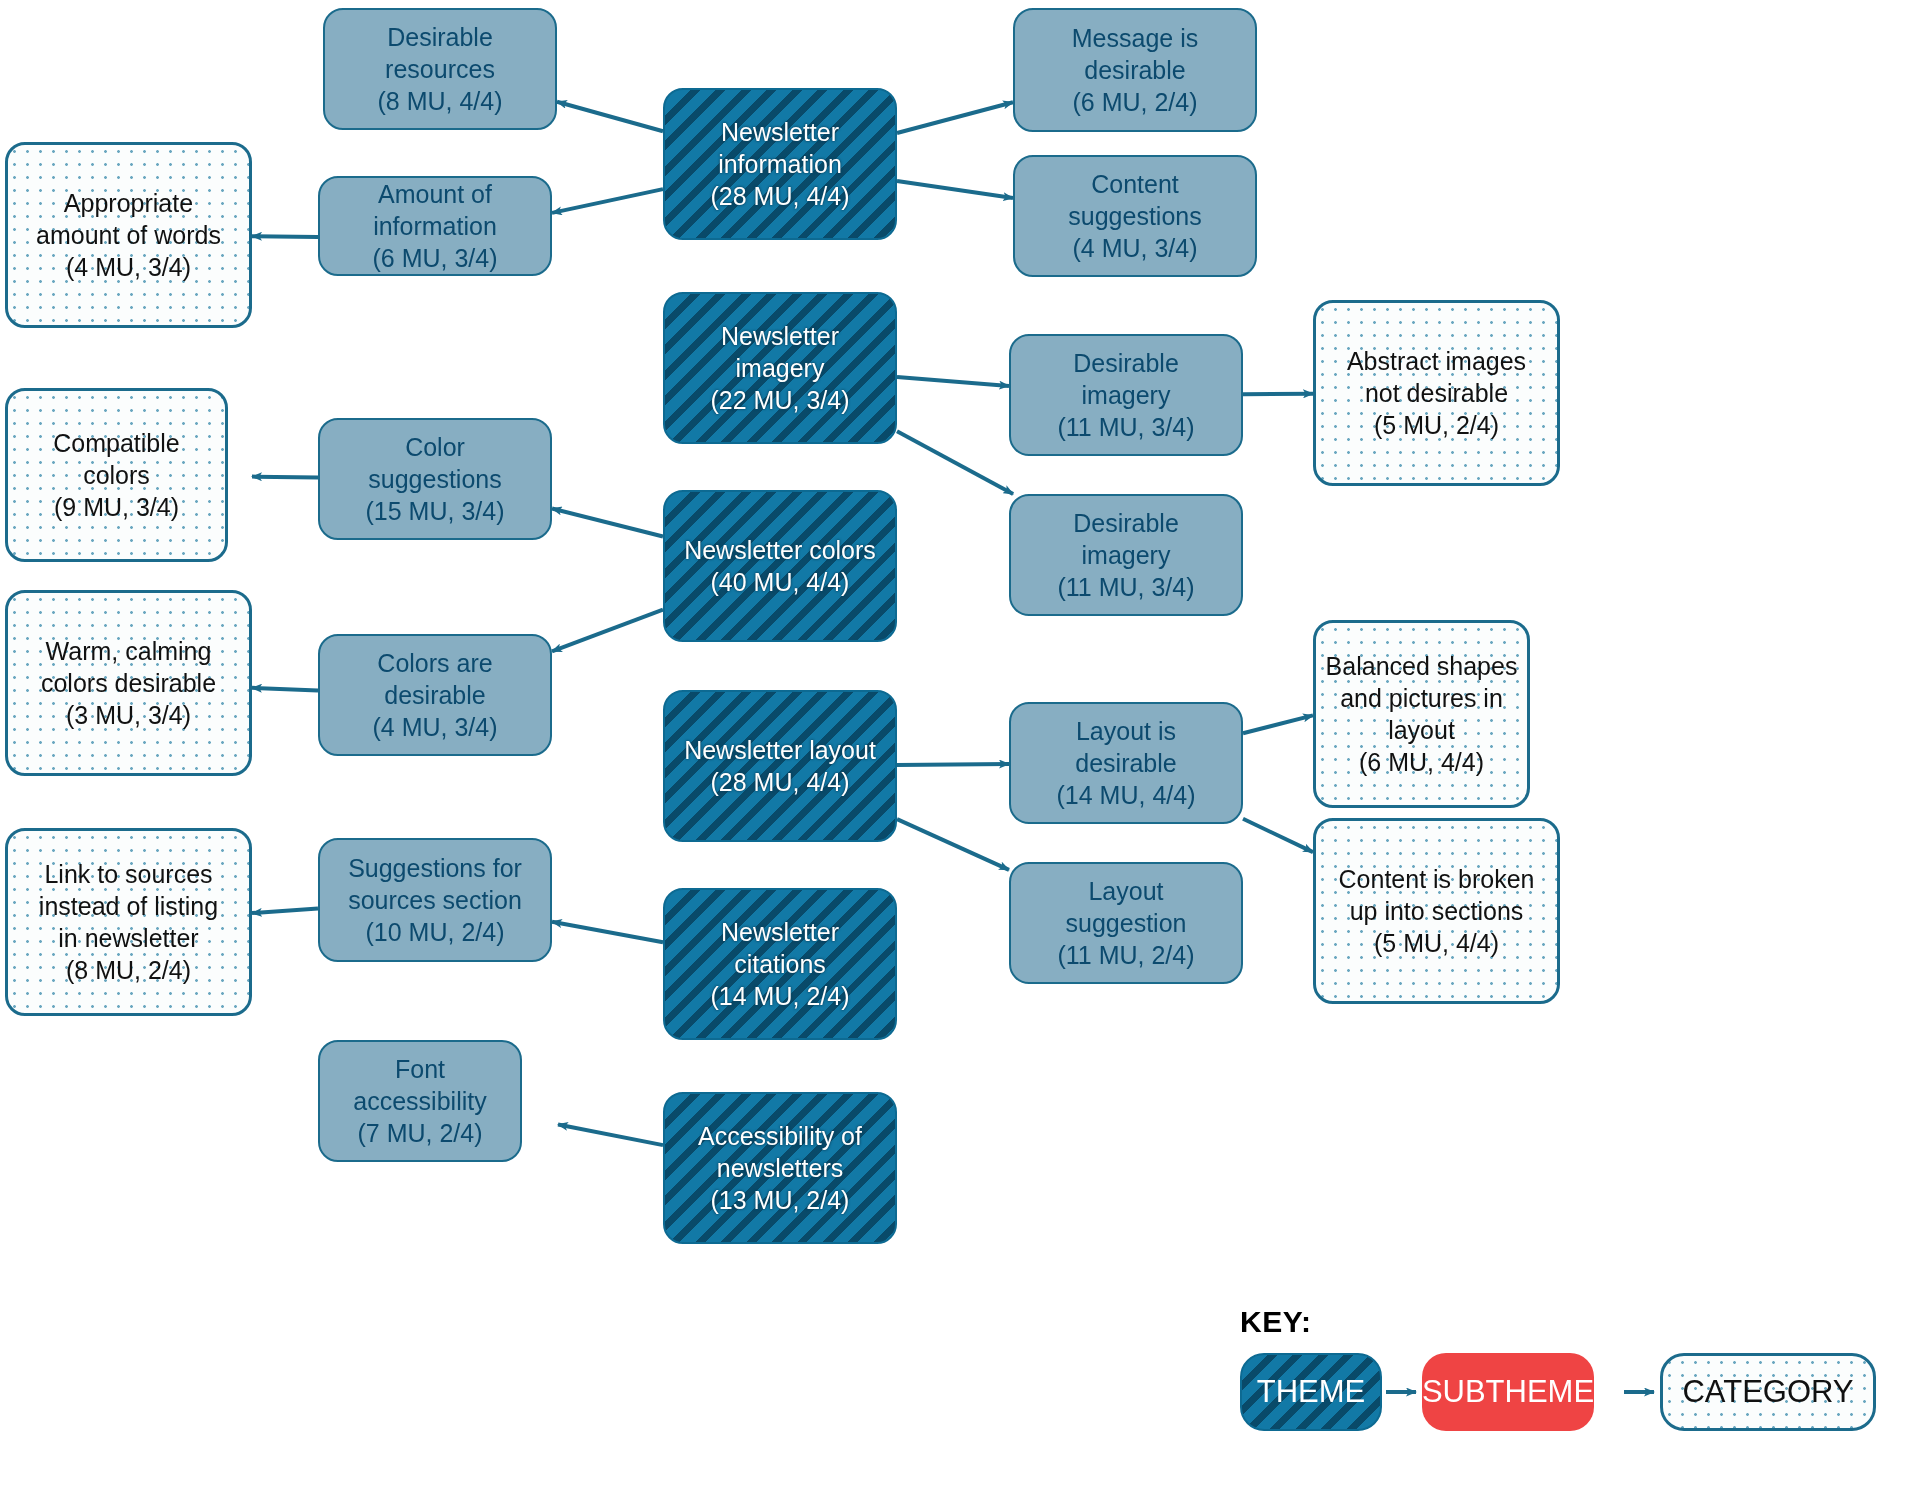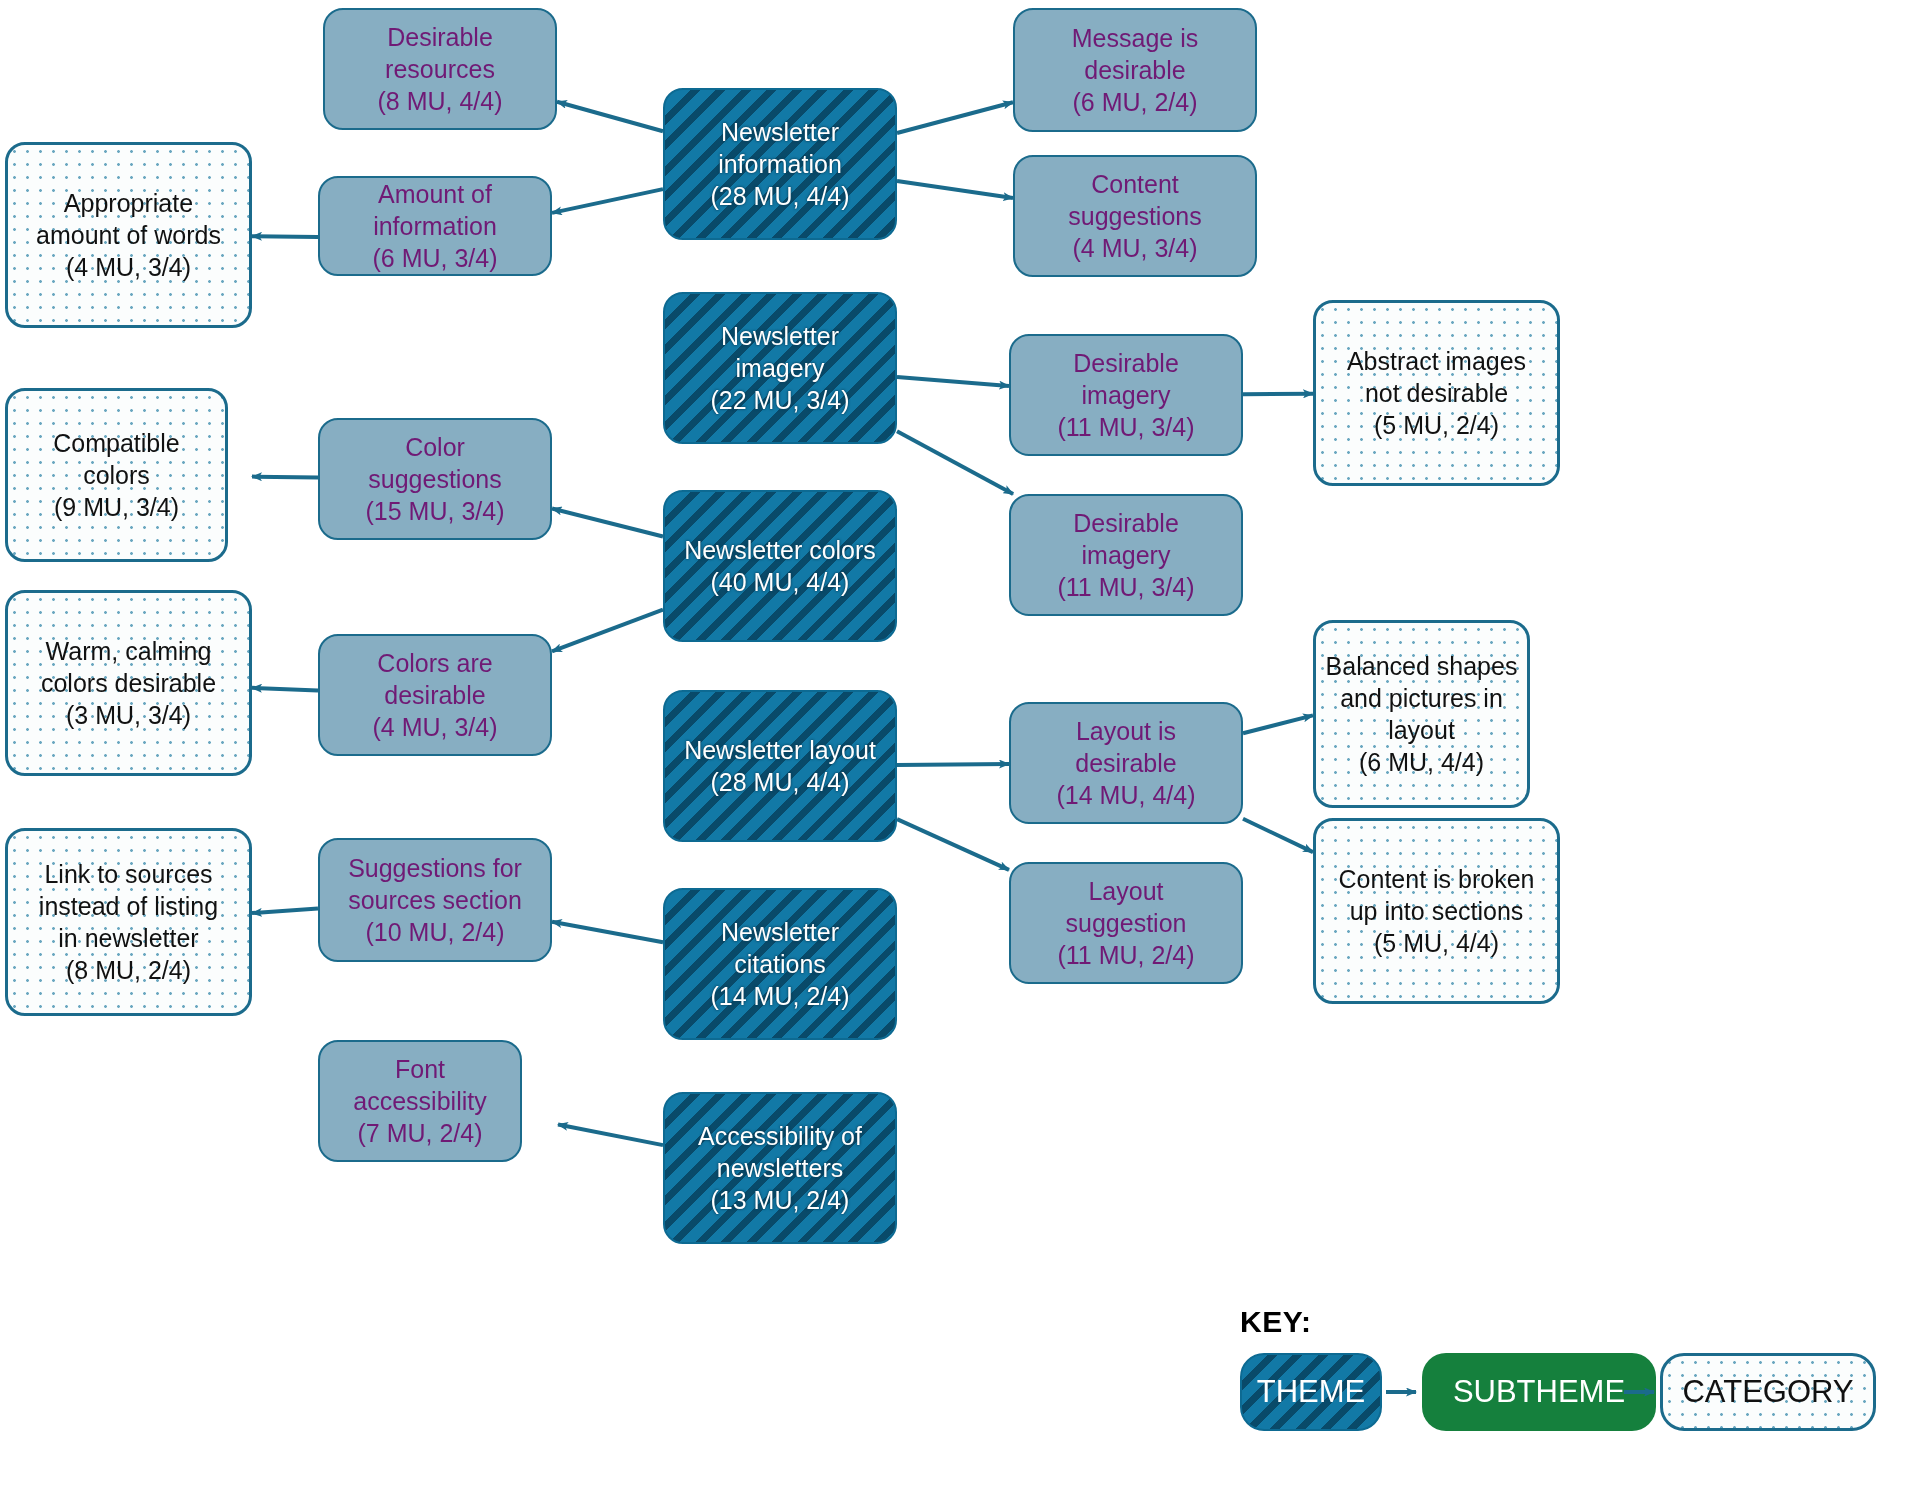--- a/index.html
+++ b/index.html
@@ -50,21 +50,21 @@
     );
     border: 2px solid #0d6a92;
     color: #ffffff;
     font-size: 25px;
     text-shadow: 0 0 3px rgba(10,65,92,0.85), 0 0 2px rgba(10,65,92,0.9);
   }
   
   .subtheme {
     background: #87aec2;
     border: 2px solid #1b6b8c;
-    color: #701a75;
+    color: #0c4a6e;
     font-size: 25px;
     justify-content: center;
   }
   
   .category {
     background-color: #fbfdfd;
     background-image: radial-gradient(circle, #6aa7c0 1.3px, rgba(0,0,0,0) 1.5px);
     background-size: 13px 13px;
     border: 3px solid #1b6b8c;
     color: #111111;
@@ -116,22 +116,22 @@
       rgba(8,70,100,0.92) 0px,
       rgba(8,70,100,0.92) 7px,
       rgba(18,121,166,0) 7px,
       rgba(18,121,166,0) 18px
     );
     border: 2px solid #0d6a92;
     color: #ffffff;
   }
   .key-sub {
     left: 182px;
-    width: 234px;
-    background: #15803d;
+    width: 172px;
+    background: #ef4444;
     border: none;
     color: #ffffff;
     text-align: right;
   }
   .key-cat {
     left: 420px;
     width: 216px;
     background-color: #fbfdfd;
     background-image: radial-gradient(circle, #6aa7c0 1.3px, rgba(0,0,0,0) 1.5px);
     background-size: 13px 13px;

